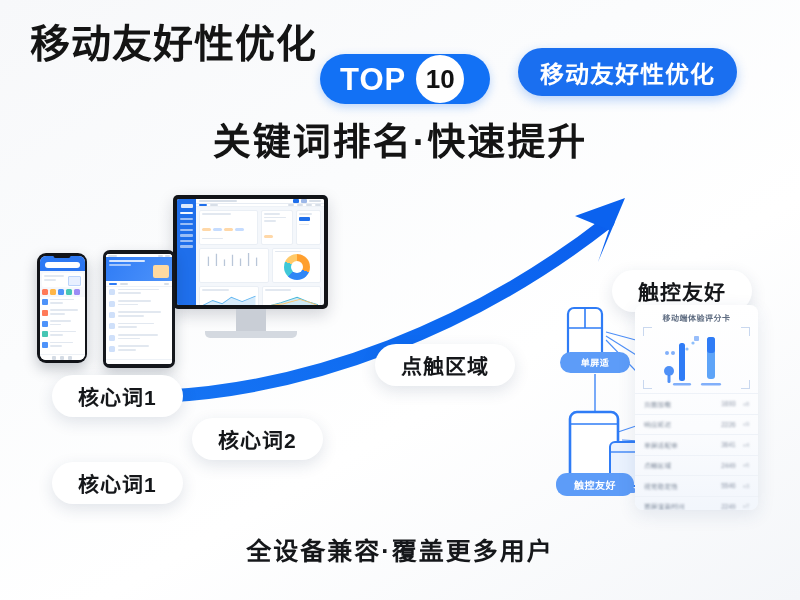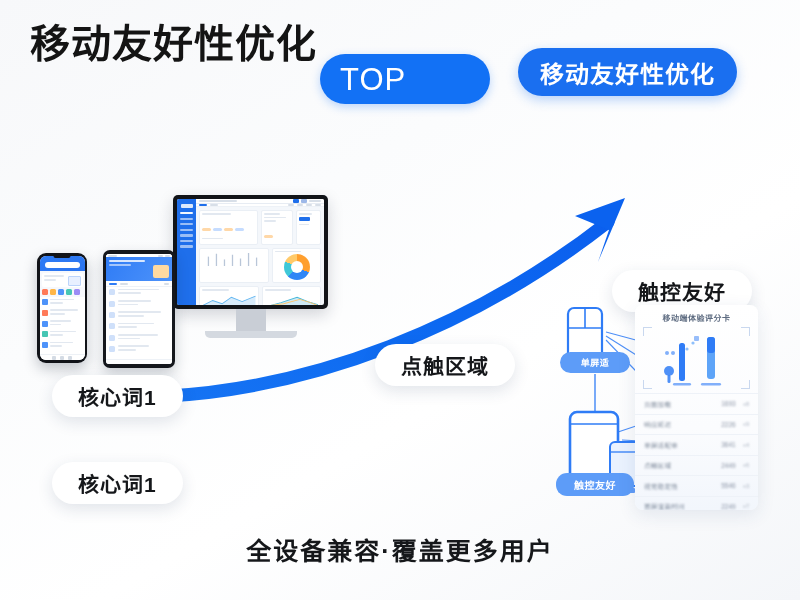--- a/index.html
+++ b/index.html
@@ -21,21 +21,21 @@
     white-space:nowrap;
   }
   #top-badge{
     left:320px;top:54px;
     width:170px;height:50px;border-radius:25px;
     background:#1271F5;
     display:flex;align-items:center;
     box-shadow:0 3px 10px rgba(18,113,245,.28);
   }
   #top-badge .top-word{
-    color:#ffffff;font-size:31px;font-weight:normal;
+    color:#ffffff;font-size:31px;font-weight:bold;
     margin-left:20px;letter-spacing:1px;line-height:1;
   }
   #top-badge .num-circle{
     width:48px;height:48px;border-radius:50%;
     background:#ffffff;margin-left:10px;
     display:flex;align-items:center;justify-content:center;
     color:#121212;font-size:26px;font-weight:bold;line-height:1;
   }
   #header-tag{
     left:518px;top:48px;
@@ -187,24 +187,26 @@
 </style>
 </head>
 <body>
 
 <div class="stage">
 
   <div class="abs" id="headline-main">移动友好性优化</div>
 
   <div class="abs" id="top-badge">
     <span class="top-word">TOP</span>
+    <span class="num-circle">10</span>
   </div>
 
   <div class="abs" id="header-tag">移动友好性优化</div>
 
+  <div class="abs" id="headline-sub">关键词排名·快速提升</div>
 
   <svg class="abs" id="growth-arrow" viewBox="0 0 600 230">
     <defs>
       <linearGradient id="arrGrad" x1="0" y1="1" x2="1" y2="0">
         <stop offset="0%" stop-color="#1573F3"></stop>
         <stop offset="55%" stop-color="#0C68F1"></stop>
         <stop offset="100%" stop-color="#0B5FEE"></stop>
       </linearGradient>
     </defs>
     <path d="M48,216 C190,208 350,150 488,42" stroke="url(#arrGrad)" stroke-width="13" stroke-linecap="round" fill="none"></path>
@@ -431,20 +433,21 @@
         <div class="ph-tab">
           <div class="ph-tabi"></div>
           <div class="ph-tabi"></div>
           <div class="ph-tabi"></div>
         </div>
       </div>
     </div>
   </div>
 
   <div class="abs kw-pill" id="kw-pill-1">核心词1</div>
+  <div class="abs kw-pill" id="kw-pill-2">核心词2</div>
   <div class="abs kw-pill" id="kw-pill-3">核心词1</div>
 
   <div class="abs kw-pill" id="layout-pill">点触区域</div>
   <div class="abs kw-pill" id="touch-pill">触控友好</div>
 
   <div class="abs" id="touch-diagram">
     <svg width="235" height="215" viewBox="0 0 235 215">
       <g stroke="#2F7CF6" stroke-width="1.1" fill="none" opacity=".85">
         <line x1="58" y1="32" x2="110" y2="46"></line>
         <line x1="58" y1="36" x2="112" y2="70"></line>

